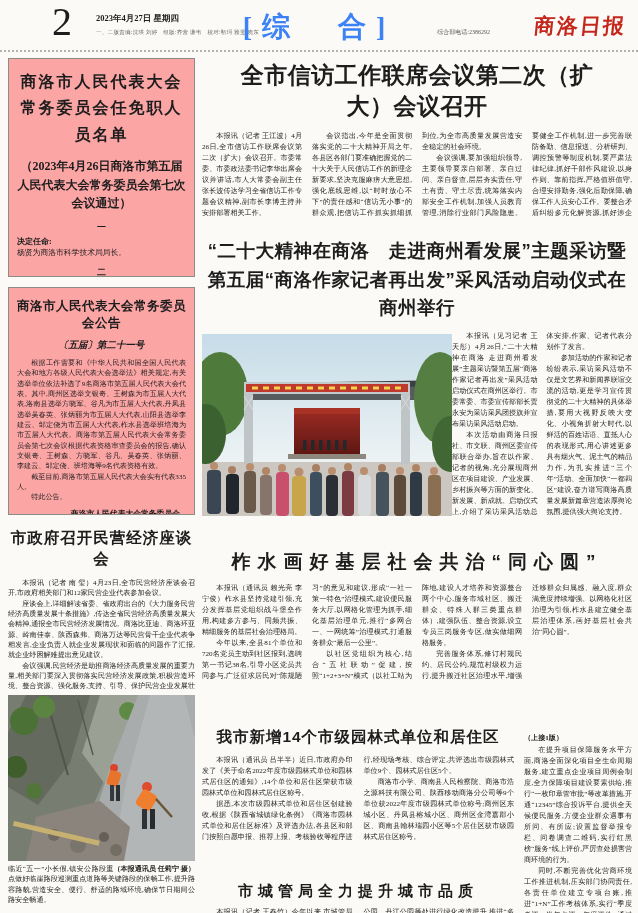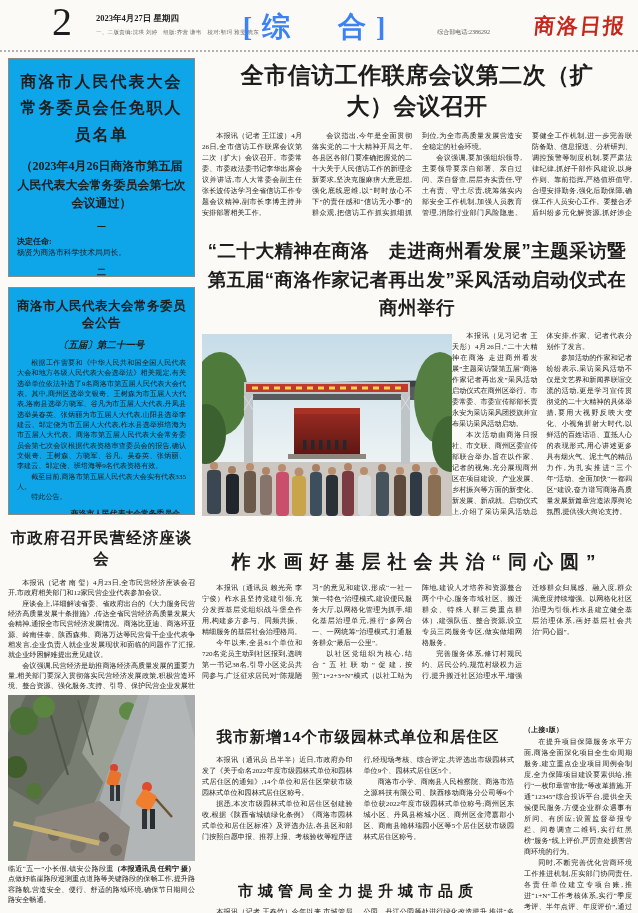--- a/index.html
+++ b/index.html
@@ -11,21 +11,21 @@
   .datebox{position:absolute;left:96px;top:13px;}
   .date{font-size:8.5px;font-weight:bold;}
   .credits{font-size:5.5px;color:#6b6b6b;margin-top:4px;letter-spacing:.3px;}
   .section{position:absolute;left:0;right:0;top:8px;text-align:center;font-size:28px;
            color:#3b82f6;letter-spacing:10px;font-weight:700;}
   .phone{position:absolute;right:148px;top:28px;font-size:6px;color:#5a5a5a;}
   .masthead{position:absolute;right:12px;top:12px;font-size:21px;font-weight:900;color:#c4271b;
             letter-spacing:2px;transform:skewX(-6deg);font-family:"Liberation Serif",serif;}
   
   .rail{position:absolute;left:8px;top:58px;width:187px;}
-  .box{border:1px solid #8d8b86;background:#0ea5e9;box-sizing:border-box;padding:10px 8px;overflow:hidden;}
+  .box{border:1px solid #8d8b86;background:#fca5a5;box-sizing:border-box;padding:10px 8px;overflow:hidden;}
   .box1{height:219px;}
   .box1 .t{font-size:16px;font-weight:900;text-align:center;letter-spacing:2px;line-height:1.65;}
   .box1 .sub{font-size:12px;font-weight:bold;text-align:center;line-height:1.55;margin-top:9px;}
   .secnum{text-align:center;font-size:9px;font-weight:bold;margin:8px 0 2px;}
   .seclab{font-size:8px;font-weight:bold;}
   .secbody{font-size:7.8px;line-height:1.45;}
   .box2{height:228px;margin-top:10px;}
   .box2 .t{font-size:12.5px;font-weight:900;text-align:center;letter-spacing:.5px;}
   .box2 .sub{font-size:9.5px;font-weight:bold;text-align:center;margin:7px 0 6px;font-style:italic;}
   .smallp{font-size:7.1px;line-height:1.46;text-align:justify;text-indent:2em;margin:0;}
@@ -57,21 +57,21 @@
   .photo2{width:250px;height:182px;flex:0 0 auto;margin-top:3px;display:block;}
   .cf-body{flex:1 1 auto;column-count:2;column-gap:9px;height:206px;overflow:hidden;
            font-size:7.1px;line-height:11px;text-align:justify;}
   .cf-body p{margin:0;text-indent:2em;}
   .zs-body{height:132px;}
   .bottom{display:flex;gap:10px;margin-top:6px;}
   .bl{width:312px;flex:0 0 auto;}
   .yl-body{height:118px;column-gap:11px;}
   .cg-body{height:76px;column-gap:11px;}
   .br{flex:1 1 auto;overflow:hidden;height:256px;font-size:7.1px;line-height:11px;text-align:justify;}
-  .br .lbl{font-weight:bold;text-indent:0;margin:4px 0 1px;}
+  .br .lbl{font-weight:bold;text-indent:0;margin:12px 0 1px;}
   .br p{margin:0;text-indent:2em;}
 </style>
 </head>
 <body>
 
 <div class="page">
 
   <div class="hdr">
     <div class="pagenum">2</div>
     <div class="datebox">

